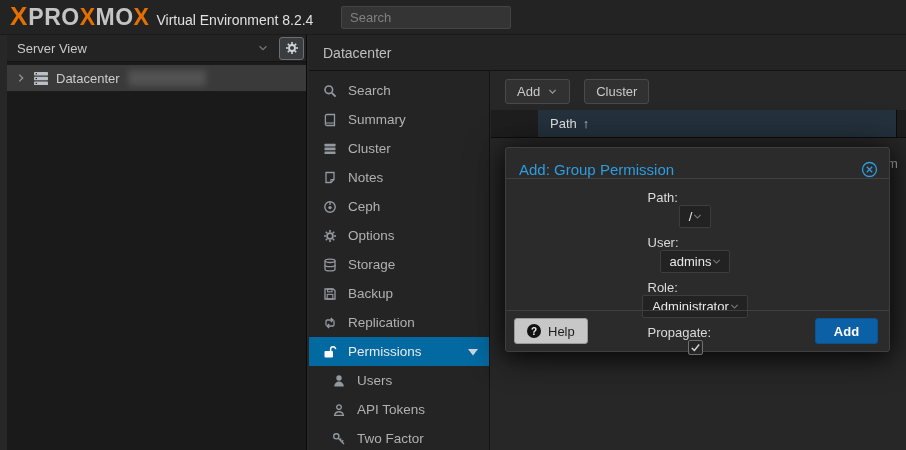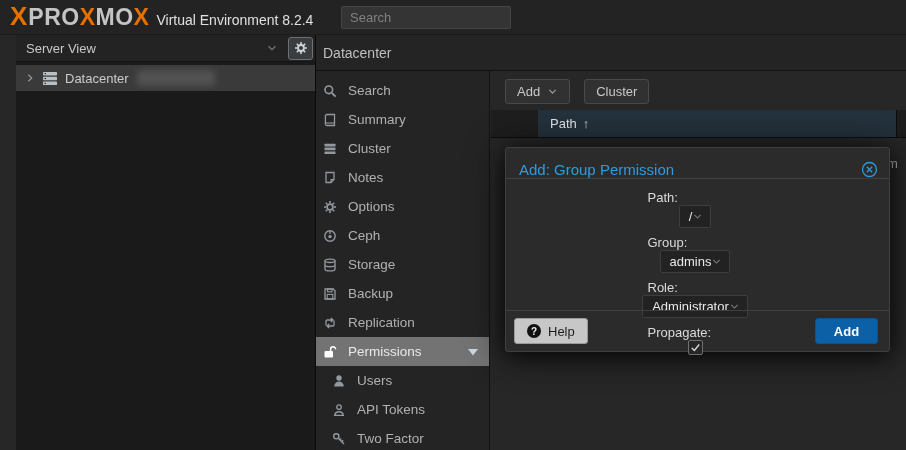--- a/index.html
+++ b/index.html
@@ -11,40 +11,40 @@
   .topbar { position:absolute; left:0; top:0; width:906px; height:35px; background:#232323; border-bottom:1px solid #1a1a1a; display:flex; align-items:center; z-index:5; }
   .logo { display:flex; align-items:baseline; margin-left:10px; }
   .logo-mark { color:#e57000; font-weight:bold; font-size:26px; line-height:26px; margin-right:1px; }
   .brand { font-weight:bold; font-size:23px; letter-spacing:.5px; color:#c4c4c4; }
   .brand .bx { color:#e57000; }
   .version { color:#e0e0e0; font-size:14px; margin-left:7px; }
   .search-box { position:absolute; left:341px; top:6px; width:170px; height:23px; background:#343434; border:1px solid #454545; border-radius:2px; color:#bdbdbd; padding:0 8px; font-size:13px; font-family:inherit; outline:none; }
   .search-box::placeholder { color:#818181; }
 
   
-  .left-panel { position:absolute; left:16px; top:35px; width:300px; height:415px; background:#1a1a1a; border-right:1px solid #0a0a0a; z-index:1; }
+  .left-panel { position:absolute; left:7px; top:35px; width:300px; height:415px; background:#1a1a1a; border-right:1px solid #0a0a0a; z-index:1; }
   .view-bar { height:27px; background:#232323; display:flex; align-items:center; border-bottom:1px solid #141414; }
   .view-select { flex:1; display:flex; align-items:center; justify-content:space-between; height:100%; padding:0 8px 0 10px; color:#c9c9c9; font-size:13px; cursor:pointer; }
   .gear-btn { width:25px; height:23px; margin:0 2px; background:#3a3d40; border:1px solid #6b7075; border-radius:3px; display:flex; align-items:center; justify-content:center; color:#d3d6d8; cursor:pointer; }
   .tree { padding-top:3px; }
   .tree-row { height:26px; display:flex; align-items:center; padding-left:8px; color:#cccccc; }
   .tree-row.selected { background:#3a3a3a; }
   .expander { width:16px; display:flex; align-items:center; color:#9a9a9a; }
   .tree-icon { margin:0 7px 0 2px; color:#b9bfc5; display:flex; }
   .redacted { width:78px; height:16px; margin-left:8px; background:#5a5a5a; border-radius:2px; filter:blur(3px); opacity:.75; }
 
   
   .content-title { position:absolute; left:309px; top:35px; width:597px; height:36px; background:#242424; border-bottom:1px solid #121212; display:flex; align-items:center; padding-left:14px; color:#bfbfbf; font-size:14px; }
 
   
   .nav-panel { position:absolute; left:309px; top:71px; width:181px; height:379px; background:#242424; border-right:1px solid #121212; padding-top:5px; }
   .nav-item { height:29px; display:flex; align-items:center; padding:0 10px 0 13px; color:#b1b1b1; font-size:13.5px; cursor:pointer; }
   .nav-item .nicon { width:16px; margin-right:10px; display:flex; justify-content:center; color:#93999f; }
   .nav-item.sub { padding-left:22px; }
-  .nav-item.selected { background:#737373; color:#eaeaea; }
+  .nav-item.selected { background:#0369a1; color:#eaeaea; }
   .nav-item.selected .nicon { color:#ffffff; }
   .nav-item .spacer { flex:1; }
   .caret { color:#cdd6dc; font-size:11px; }
 
   
   .main { position:absolute; left:491px; top:71px; width:415px; height:379px; background:#272727; }
   .toolbar { height:39px; display:flex; align-items:flex-start; padding:8px 0 0 14px; gap:14px; }
   .tbtn { height:25px; background:#313131; border:1px solid #4a4a4a; border-radius:3px; color:#c9c9c9; font-size:13px; display:flex; align-items:center; padding:0 11px; gap:7px; cursor:pointer; font-family:inherit; }
   .grid-header { height:28px; display:flex; background:#1e1e1e; border-bottom:1px solid #0d0d0d;padding-left:47px; }
   .col-path { width:366px; background:#24323d; display:flex; align-items:center; padding-left:12px; color:#e2e2e2; gap:6px; border-right:1px solid #0d0d0d; cursor:pointer; }
@@ -164,36 +164,36 @@
       <span class="nicon">
           <svg width="14" height="14" viewBox="0 0 14 14" fill="none" stroke="currentColor">
             <path d="M3 1.5 H11 V8.5 L8 11.5 H3 Z" stroke-width="1.3"></path>
             <path d="M8 11.5 V8.5 H11" stroke-width="1.1"></path>
           </svg>
         </span>
       <span>Notes</span>
     </div>
     <div class="nav-item">
       <span class="nicon">
-          <svg width="14" height="14" viewBox="0 0 14 14" stroke="currentColor" fill="none">
-            <circle cx="7" cy="7" r="2.9" stroke-width="1.7"></circle>
-            <path d="M7 1 V3 M7 11 V13 M1 7 H3 M11 7 H13 M2.8 2.8 L4.2 4.2 M9.8 9.8 L11.2 11.2 M11.2 2.8 L9.8 4.2 M4.2 9.8 L2.8 11.2" stroke-width="1.6"></path>
-          </svg>
-        </span>
-      <span>Options</span>
-    </div>
-    <div class="nav-item">
-      <span class="nicon">
           <svg width="14" height="14" viewBox="0 0 14 14" fill="none" stroke="currentColor">
             <circle cx="7" cy="7" r="5.2" stroke-width="1.4"></circle>
             <circle cx="7" cy="7.6" r="1.7" fill="currentColor" stroke="none"></circle>
             <path d="M7 1.8 V5" stroke-width="1.3"></path>
           </svg>
         </span>
       <span>Ceph</span>
+    </div>
+    <div class="nav-item">
+      <span class="nicon">
+          <svg width="14" height="14" viewBox="0 0 14 14" stroke="currentColor" fill="none">
+            <circle cx="7" cy="7" r="2.9" stroke-width="1.7"></circle>
+            <path d="M7 1 V3 M7 11 V13 M1 7 H3 M11 7 H13 M2.8 2.8 L4.2 4.2 M9.8 9.8 L11.2 11.2 M11.2 2.8 L9.8 4.2 M4.2 9.8 L2.8 11.2" stroke-width="1.6"></path>
+          </svg>
+        </span>
+      <span>Options</span>
     </div>
     <div class="nav-item">
       <span class="nicon">
           <svg width="14" height="14" viewBox="0 0 14 14" fill="none" stroke="currentColor" stroke-width="1.3">
             <ellipse cx="7" cy="2.8" rx="5" ry="1.7"></ellipse>
             <path d="M2 2.8 V11.2 A5 1.7 0 0 0 12 11.2 V2.8"></path>
             <path d="M2 7 A5 1.7 0 0 0 12 7"></path>
           </svg>
         </span>
       <span>Storage</span>
@@ -306,21 +306,21 @@
         <span>/</span>
         <span class="chev">
             <svg width="11" height="11" viewBox="0 0 14 14">
               <path d="M3 5 L7 9 L11 5" stroke="currentColor" stroke-width="1.4" fill="none"></path>
             </svg>
           </span>
       </div>
     </div>
 
     <div class="dlg-row">
-      <span class="dlg-label">Group:</span>
+      <span class="dlg-label">User:</span>
       <div class="combo">
         <span>admins</span>
         <span class="chev">
             <svg width="11" height="11" viewBox="0 0 14 14">
               <path d="M3 5 L7 9 L11 5" stroke="currentColor" stroke-width="1.4" fill="none"></path>
             </svg>
           </span>
       </div>
     </div>
 

